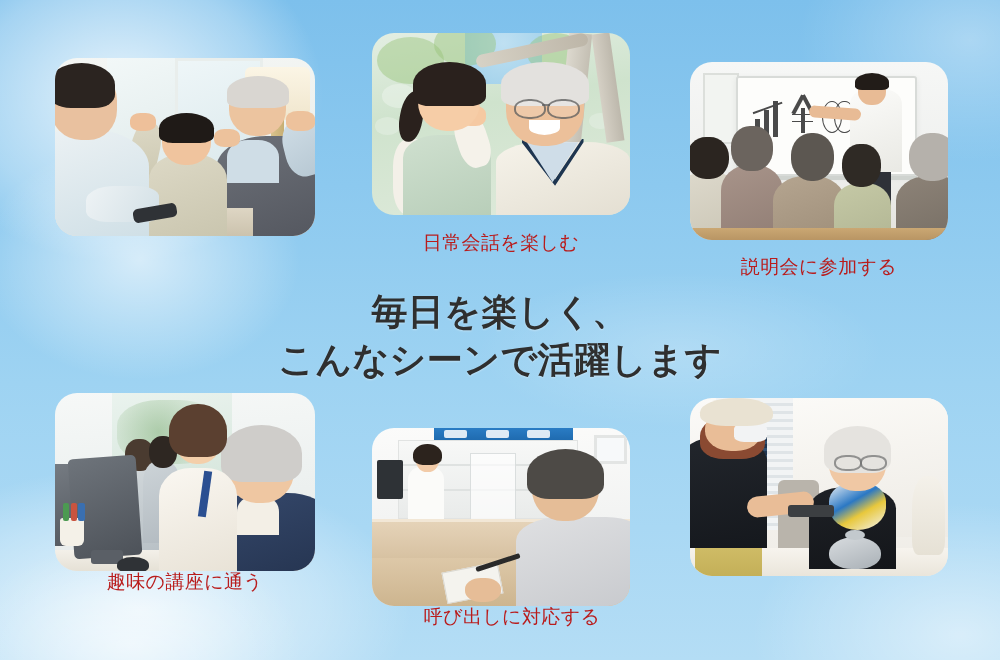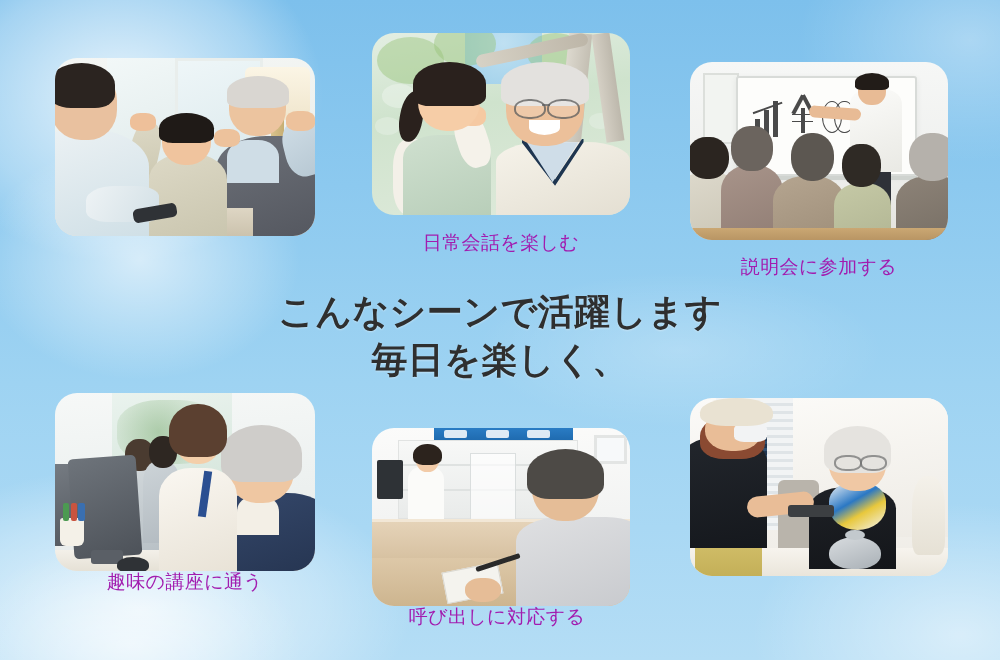--- a/index.html
+++ b/index.html
@@ -78,21 +78,21 @@
   }
   .photo {
     position: absolute;
     inset: 0;
     overflow: hidden;
   }
 
   
   .caption {
     position: absolute;
-    color: #a21caf;
+    color: #b91c1c;
     font-size: 19px;
     line-height: 1.2;
     letter-spacing: 0.02em;
     white-space: nowrap;
     text-align: center;
   }
 
   
   .headline {
     position: absolute;
@@ -828,21 +828,21 @@
 
         <div class="el s5-cust-body"></div>
         <div class="el s5-cust-head"></div>
         <div class="el s5-cust-hair"></div>
         <div class="el s5-clip"></div>
         <div class="el s5-pen2"></div>
         <div class="el s5-hand"></div>
       </div>
     </div>
   </div>
-  <div class="caption" style="left:368px; top:606px; width:258px;">呼び出しに対応する</div>
+  <div class="caption" style="left:383px; top:606px; width:258px;">呼び出しに対応する</div>
 
   <div class="photo-card" style="left:690px; top:398px; width:258px; height:178px;">
     <div class="photo">
       <div class="sc">
         <div class="el s6-bg"></div>
         <div class="el s6-wall"></div>
         <div class="el s6-blind"></div>
         <div class="el s6-blind-dark"></div>
         <div class="el" style="left:34%;top:46%;width:16%;height:46%;background:#b9b4ab;border-radius:6px;"></div>
         <div class="el s6-table"></div>
@@ -864,17 +864,17 @@
         <div class="el s6-w-hat"></div>
 
         <div class="el s6-kettle"></div>
         <div class="el s6-kettle-lid"></div>
         <div class="el s6-vase"></div>
       </div>
     </div>
   </div>
 
   <div class="headline" style="top:288px;">
+    <span class="hl-line hl-1">毎日を楽しく、</span>
     <span class="hl-line hl-2">こんなシーンで活躍します</span>
-    <span class="hl-line hl-1">毎日を楽しく、</span>
   </div>
 
 </div>
 
 </body></html>

